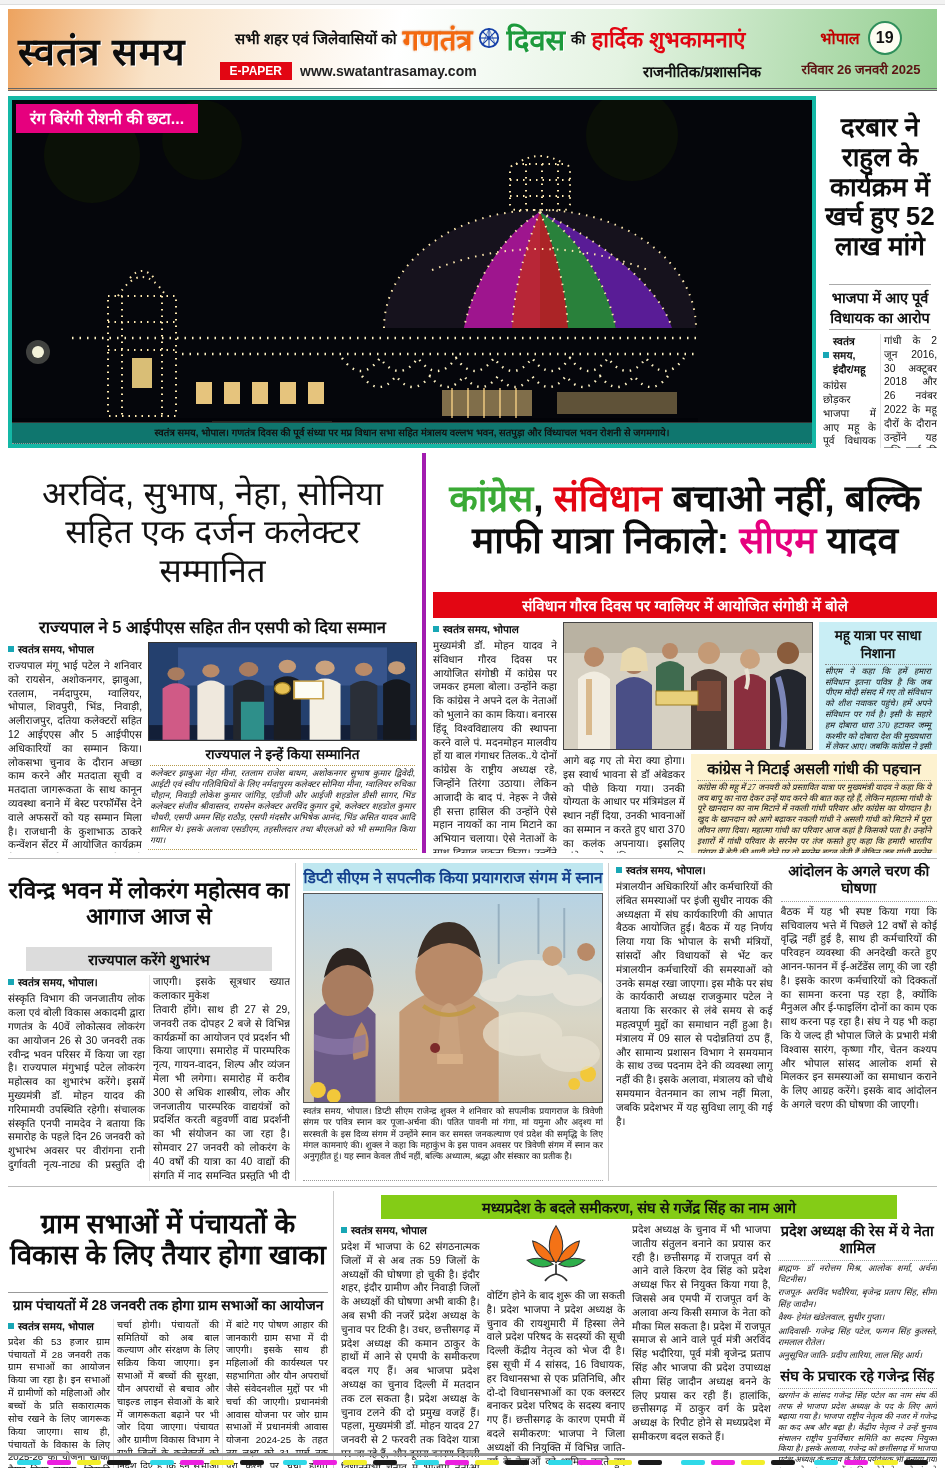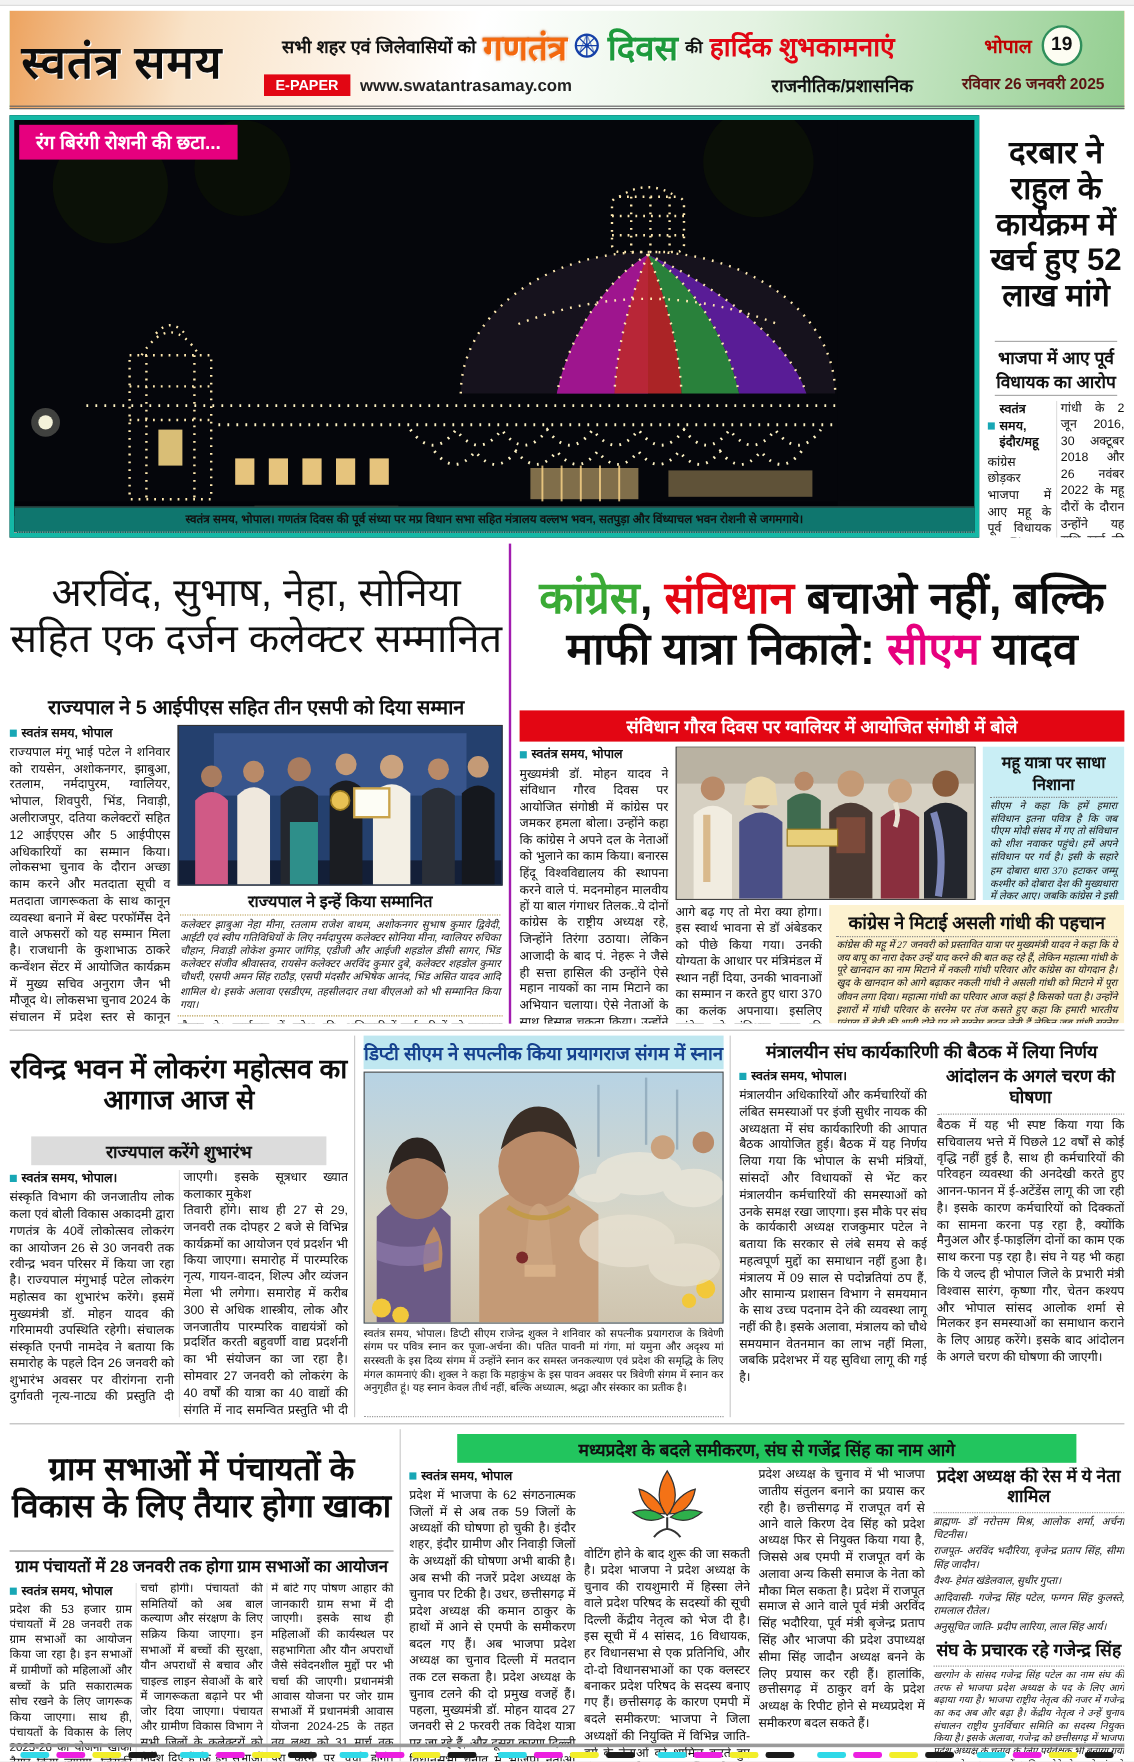--- a/index.html
+++ b/index.html
@@ -47,21 +47,21 @@
   .lead-caption{position:absolute;left:0;right:0;bottom:0;background:#0f766e;font-size:9.8px;font-weight:bold;
     text-align:center;padding:3px 4px 4px;border-top:1px solid #333;border-bottom:1px dotted #999;}
   .art-darbar{flex:1;min-width:0;display:flex;flex-direction:column;}
   .hl-darbar{font-size:26px;}
   .sub-darbar{font-size:14.5px;font-weight:bold;text-align:center;border-top:1px solid #aaa;border-bottom:1px solid #aaa;
     margin:5px 6px 4px;padding:2px 0;}
   .darbar-body{flex:1;overflow:hidden;column-count:2;column-gap:8px;column-rule:1px solid #e0e0e0;}
 
   
   .row2{height:400px;}
-  .art-coll{width:418px;flex:none;display:flex;flex-direction:column;border-right:2px solid #a21caf;padding-right:5px;box-sizing:border-box;}
+  .art-coll{width:418px;flex:none;display:flex;flex-direction:column;border-right:4px solid #a21caf;padding-right:5px;box-sizing:border-box;}
   .hl-coll{font-size:33px;font-weight:normal;line-height:1.16;text-align:center;}
   .sub-coll{font-size:16.5px;font-weight:bold;text-align:center;margin:3px 0 4px;}
   .coll-grid{flex:1;display:flex;gap:6px;overflow:hidden;}
   .coll-c1{width:134px;flex:none;overflow:hidden;}
   .coll-right{flex:1;min-width:0;display:flex;flex-direction:column;}
   .coll-photo{height:132px;border:1px solid #333;background:#223a66;}
   .coll-capbox{border-bottom:1px dotted #b59a4a;padding:2px 2px 3px;}
   .coll-captitle{font-size:13.5px;font-weight:bold;text-align:center;border-bottom:1px dotted #b59a4a;padding:2px 0;}
   .coll-captext{font-size:8.6px;font-style:italic;line-height:1.3;text-align:justify;margin-top:2px;font-family:"Liberation Serif","DejaVu Serif",serif;}
   .coll-tail{font-size:10.3px;line-height:1.34;text-align:justify;margin-top:3px;column-count:2;column-gap:8px;overflow:hidden;flex:1;}
@@ -106,21 +106,21 @@
   
   .row4{height:278px;border-top:1px solid #bbb;padding-top:4px;}
   .art-gram{width:326px;flex:none;display:flex;flex-direction:column;border-right:1px solid #ccc;padding-right:5px;box-sizing:border-box;}
   .hl-gram{font-size:27px;}
   .sub-gram{font-size:13.8px;font-weight:bold;text-align:center;border-top:1px solid #999;margin:3px 0;padding:2px 0;}
   .gram-body{flex:1;overflow:hidden;column-count:3;column-gap:7px;column-rule:1px solid #e3e3e3;font-size:9.6px;}
 
   .art-cg{flex:1;min-width:0;display:flex;flex-direction:column;}
   .hl-cg{font-size:31px;}
   .hl-cg .m{color:#e6007e;}
-  .sub-cg{background:#22c55e;font-size:14.5px;font-weight:bold;text-align:center;padding:2px 0;margin:4px 40px 4px;}
+  .sub-cg{background:#84cc16;font-size:14.5px;font-weight:bold;text-align:center;padding:2px 0;margin:4px 40px 4px;}
   .cg-grid{flex:1;display:flex;gap:7px;overflow:hidden;}
   .cg-c{flex:1;min-width:0;overflow:hidden;}
   .cg-logo{height:64px;display:flex;justify-content:center;margin-bottom:2px;}
   .cg-c4{flex:1.15;display:flex;flex-direction:column;}
   .race-title{font-size:14.5px;font-weight:bold;text-align:center;line-height:1.2;border-bottom:1px dotted #999;padding-bottom:2px;margin-bottom:2px;}
   .race-item{font-size:8.6px;font-style:italic;line-height:1.32;margin-bottom:2px;font-family:"Liberation Serif","DejaVu Serif",serif;}
   .prach-title{font-size:14.5px;font-weight:bold;text-align:center;border-bottom:1px dotted #999;margin-top:3px;padding-bottom:2px;}
   .prach-text{font-size:8.2px;font-style:italic;line-height:1.3;text-align:justify;margin-top:2px;overflow:hidden;font-family:"Liberation Serif","DejaVu Serif",serif;}
 
   
@@ -427,21 +427,20 @@
           </g>
         <g fill="#e8e2d2" opacity=".7">
             <ellipse cx="220" cy="140" rx="40" ry="22"></ellipse>
             <ellipse cx="268" cy="160" rx="30" ry="18"></ellipse>
           </g>
       </svg>
       <div class="dcm-cap">स्वतंत्र समय, भोपाल। डिप्टी सीएम राजेन्द्र शुक्ल ने शनिवार को सपत्नीक प्रयागराज के त्रिवेणी संगम पर पवित्र स्नान कर पूजा-अर्चना की। पतित पावनी मां गंगा, मां यमुना और अदृश्य मां सरस्वती के इस दिव्य संगम में उन्होंने स्नान कर समस्त जनकल्याण एवं प्रदेश की समृद्धि के लिए मंगल कामनाएं की। शुक्ल ने कहा कि महाकुंभ के इस पावन अवसर पर त्रिवेणी संगम में स्नान कर अनुगृहीत हूं। यह स्नान केवल तीर्थ नहीं, बल्कि अध्यात्म, श्रद्धा और संस्कार का प्रतीक है।</div>
     </article>
 
     <article class="art-man">
-      <div class="sub-man">मंत्रालयीन संघ कार्यकारिणी की बैठक में लिया निर्णय</div>
       <div class="man-grid btxt">
         <div class="man-c1">
           <div class="byline">
             <span class="sq"></span>
             <span>स्वतंत्र समय, भोपाल।</span>
           </div>
           <div>मंत्रालयीन अधिकारियों और कर्मचारियों की लंबित समस्याओं पर इंजी सुधीर नायक की अध्यक्षता में संघ कार्यकारिणी की आपात बैठक आयोजित हुई। बैठक में यह निर्णय लिया गया कि भोपाल के सभी मंत्रियों, सांसदों और विधायकों से भेंट कर मंत्रालयीन कर्मचारियों की समस्याओं को उनके समक्ष रखा जाएगा। इस मौके पर संघ के कार्यकारी अध्यक्ष राजकुमार पटेल ने बताया कि सरकार से लंबे समय से कई महत्वपूर्ण मुद्दों का समाधान नहीं हुआ है। मंत्रालय में 09 साल से पदोन्नतियां ठप हैं, और सामान्य प्रशासन विभाग ने समयमान के साथ उच्च पदनाम देने की व्यवस्था लागू नहीं की है। इसके अलावा, मंत्रालय को चौथे समयमान वेतनमान का लाभ नहीं मिला, जबकि प्रदेशभर में यह सुविधा लागू की गई है।</div>
         </div>
         <div class="man-c2">
           <div class="man-boxtitle">आंदोलन के अगले चरण की घोषणा</div>

